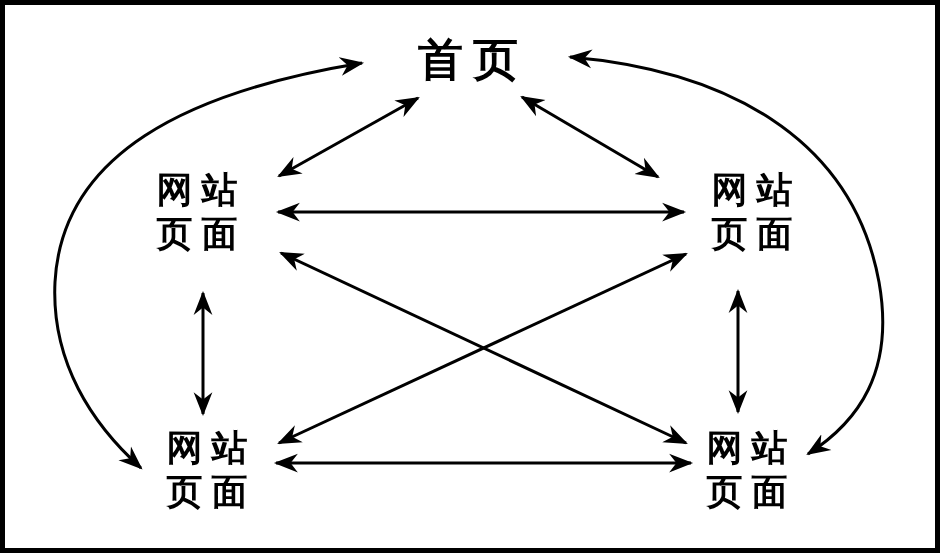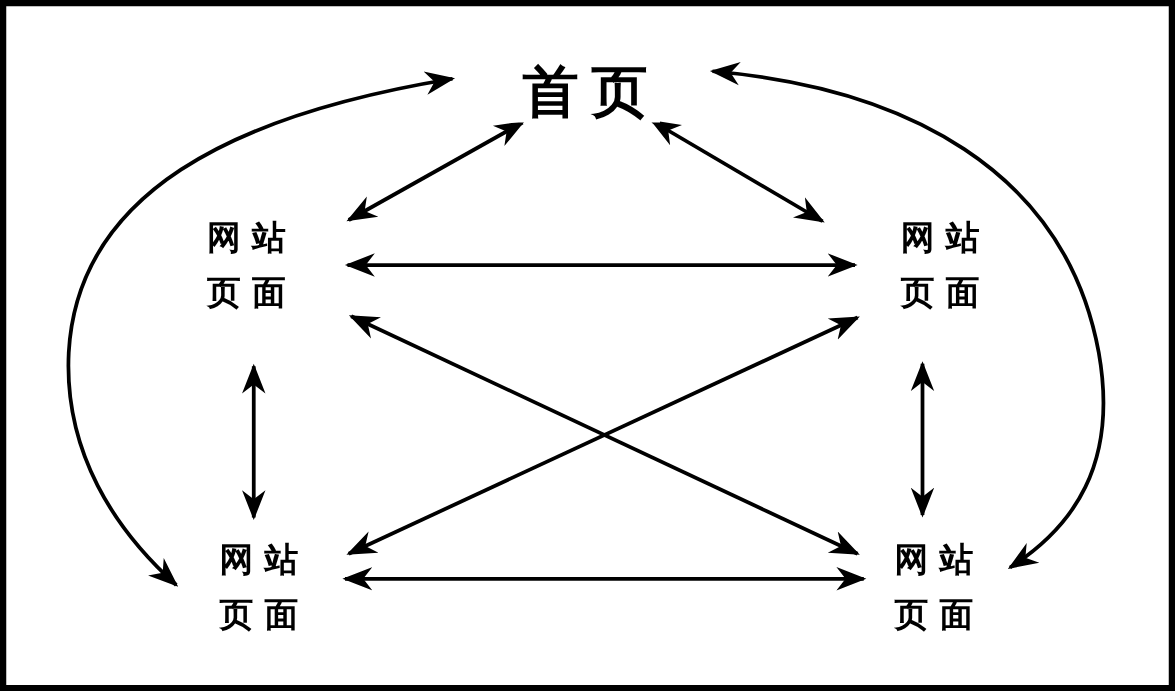--- a/index.html
+++ b/index.html
@@ -39,21 +39,21 @@
     position: absolute;
     transform: translate(-50%, -50%);
     text-align: center;
     color: #000000;
     font-weight: bold;
     z-index: 2;
     background: #ffffff;
   }
   .node .nline {
     display: block;
-    font-size: 27px;
+    font-size: 36px;
     line-height: 44px;
     letter-spacing: 9px;
     padding-left: 9px;
     white-space: nowrap;
   }
   .node-home .nline {
     font-size: 45px;
     line-height: 48px;
     letter-spacing: 10px;
     padding-left: 10px;
@@ -75,21 +75,21 @@
       <path d="M 278,212 L 684,212" class="edge" marker-end="url(#arrowhead)" marker-start="url(#arrowhead)"></path>
       <path d="M 203,293 L 203,414" class="edge" marker-end="url(#arrowhead)" marker-start="url(#arrowhead)"></path>
       <path d="M 738,291 L 738,412" class="edge" marker-end="url(#arrowhead)" marker-start="url(#arrowhead)"></path>
       <path d="M 281,253 L 686,443" class="edge" marker-end="url(#arrowhead)" marker-start="url(#arrowhead)"></path>
       <path d="M 279,443 L 686,254" class="edge" marker-end="url(#arrowhead)" marker-start="url(#arrowhead)"></path>
       <path d="M 276,463 L 691,463" class="edge" marker-end="url(#arrowhead)" marker-start="url(#arrowhead)"></path>
       <path d="M 362,63 C 185,92 62,155 55,282 C 51,362 92,424 141,468" class="edge" marker-end="url(#arrowhead)" marker-start="url(#arrowhead)"></path>
       <path d="M 570,57 C 722,70 852,135 879,282 C 895,372 858,422 808,454" class="edge" marker-end="url(#arrowhead)" marker-start="url(#arrowhead)"></path>
     </svg>
 
-  <div class="node node-home" style="left: 468px; top: 74px;">
+  <div class="node node-home" style="left: 468px; top: 60px;">
     <span class="nline">首页</span>
   </div>
 
   <div class="node" style="left: 197px; top: 212px;">
     <span class="nline">网站</span>
     <span class="nline">页面</span>
   </div>
 
   <div class="node" style="left: 752px; top: 212px;">
     <span class="nline">网站</span>

